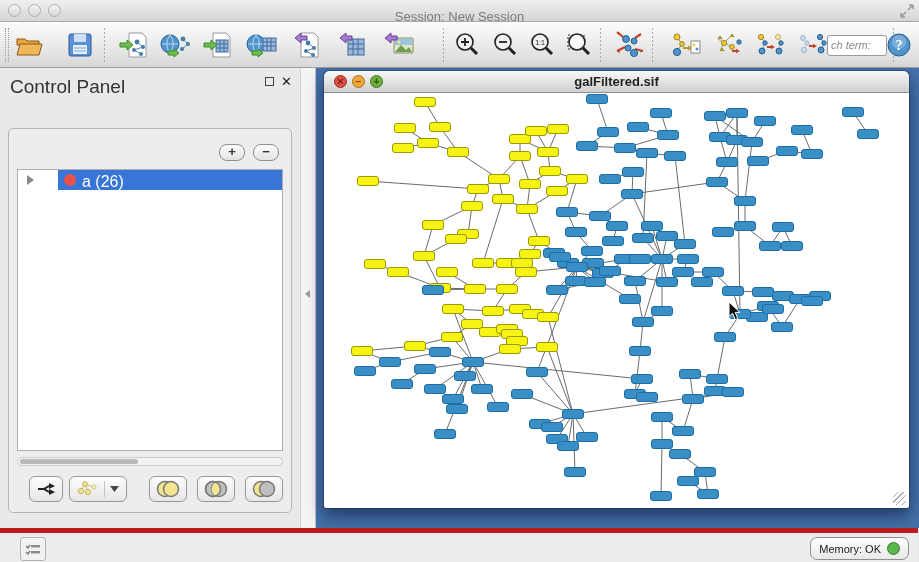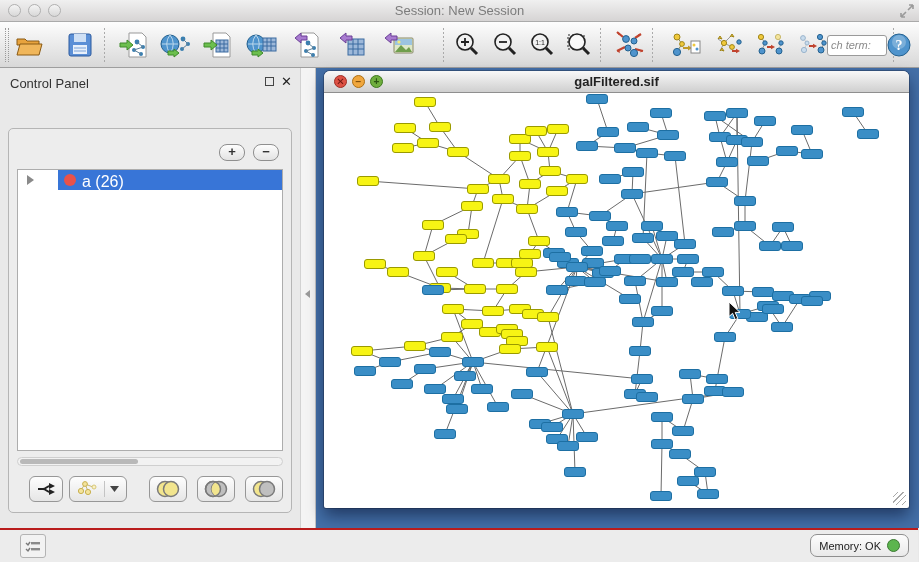--- a/index.html
+++ b/index.html
@@ -2,40 +2,40 @@
 <html><head>
 <meta charset="utf-8">
 <style>
   * { margin:0; padding:0; box-sizing:border-box; }
   html,body { width:919px; height:562px; overflow:hidden;
     font-family:"Liberation Sans","DejaVu Sans",sans-serif; background:#e8e8e8; }
   .titlebar { position:absolute; left:0; top:0; width:919px; height:22px;
     background:linear-gradient(#f0f0f0,#d6d4d4); border-bottom:1px solid #aaa; }
   .traffic { position:absolute; top:4px; width:13px; height:13px; border-radius:50%;
     background:linear-gradient(#f4f4f4,#d8d8d8); border:1px solid #b0b0b0; }
-  .win-title { position:absolute; top:3px; width:100%; text-align:center;
+  .win-title { position:absolute; top:9px; width:100%; text-align:center;
     font-size:13px; color:#7c7c7c; }
   .fullscreen-ic { position:absolute; right:4px; top:3px; width:16px; height:16px; color:#9a9a9a; font-size:13px; }
 
   .toolbar { position:absolute; left:0; top:22px; width:919px; height:46px;
     background:linear-gradient(#fdfdfd,#d8d8d8); border-bottom:1px solid #9e9e9e; }
   .tb { position:absolute; top:4px; width:38px; height:38px; display:flex; align-items:center;
     justify-content:center; border-radius:4px; }
   .tbsep { position:absolute; top:6px; width:1px; height:34px;
     background:repeating-linear-gradient(#aaa 0 2px, transparent 2px 4px); }
   .drag-dots { position:absolute; left:5px; top:6px; width:4px; height:34px;
     border-left:1px dotted #999; border-right:1px dotted #999; }
   .searchbox { position:absolute; left:827px; top:13px; width:60px; height:21px;
     border:1px solid #9a9a9a; border-radius:3px; background:#fff;
     font-style:italic; color:#8a8a8a; font-size:11px; padding:3px 3px;
     font-family:"Liberation Sans",sans-serif; overflow:hidden; white-space:nowrap; }
 
   .left-panel { position:absolute; left:0; top:68px; width:300px; height:460px; background:#e9e9e9; }
   .cp-header { position:absolute; left:0; top:2px; width:100%; height:26px; }
-  .cp-title { position:absolute; left:10px; top:6px; font-size:13px; color:#333; }
+  .cp-title { position:absolute; left:10px; top:6px; font-size:19px; color:#333; }
   .cp-float { position:absolute; right:26px; top:7px; width:9px; height:9px; border:1.5px solid #444; }
   .cp-close { position:absolute; right:8px; top:4px; font-size:13px; color:#222; font-weight:bold; }
 
   .tabbar { position:absolute; left:28px; top:33px; height:23px; display:flex;
     border:1px solid #9d9d9d; border-radius:5px; overflow:hidden;
     background:linear-gradient(#fefefe,#e8e8e8); box-shadow:0 1px 1px rgba(0,0,0,.15);}
   .tabseg { display:flex; align-items:center; padding:0 12px; font-size:13px; color:#222;
     border-right:1px solid #c4c4c4; }
   .tabseg:last-child { border-right:none; }
   .tabseg.active { background:linear-gradient(#9a9a9a,#828282); color:#fff; }
@@ -77,21 +77,21 @@
     border-radius:6px 6px 0 0; }
   .nw-light { position:absolute; top:4px; width:13px; height:13px; border-radius:50%;
     font-size:10px; line-height:12px; text-align:center; font-weight:bold; }
   .nw-title { position:absolute; top:3px; width:100%; text-align:center; font-size:13px; color:#222;font-weight:bold; }
   .canvas { position:absolute; left:1px; top:22px; width:583px; height:414px; background:#fff; overflow:hidden; }
   .grip { position:absolute; right:2px; bottom:2px; width:13px; height:13px;
     background:repeating-linear-gradient(135deg, transparent 0 3px, #a9a9a9 3px 4px); }
   .cursor { position:absolute; left:403px; top:208px; }
 
   .statusbar { position:absolute; left:0; top:528px; width:918px; height:34px;
-    background:#ececec; border-top:2px solid #b91c1c; }
+    background:#ececec; border-top:5px solid #b91c1c; }
   .gear-btn { position:absolute; left:20px; top:4px; width:26px; height:24px;
     border:1px solid #b3b3b3; border-radius:3px; background:#f2f2f2;
     display:flex; align-items:center; justify-content:center; }
   .memory-btn { position:absolute; right:9px; top:4px; height:23px; padding:0 8px;
     border:1px solid #8f8f8f; border-radius:7px; background:linear-gradient(#fdfdfd,#e9e9e9);
     display:flex; align-items:center; font-size:11px; color:#222; }
   .mem-dot { width:13px; height:13px; border-radius:50%; background:#5cb54e;
     border:1px solid #3c7a33; margin-left:6px; }
   svg { display:block; }
 </style>

